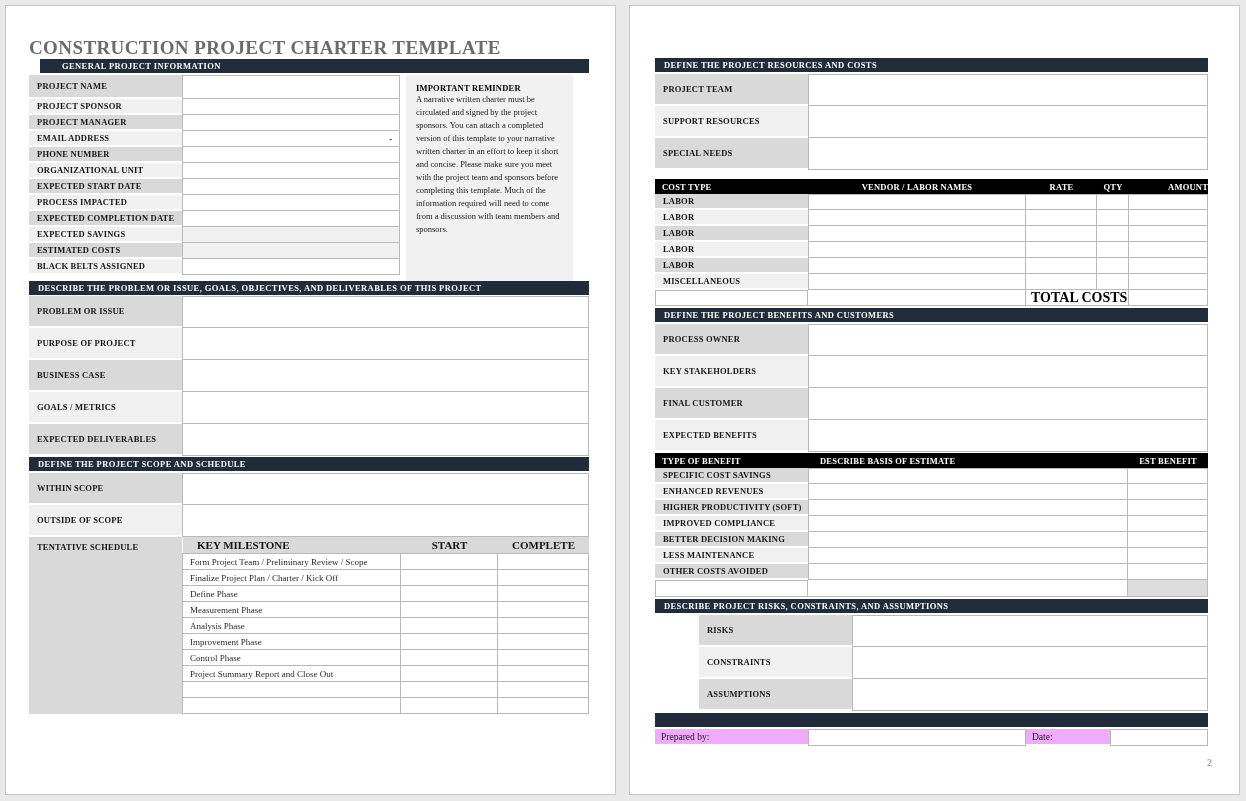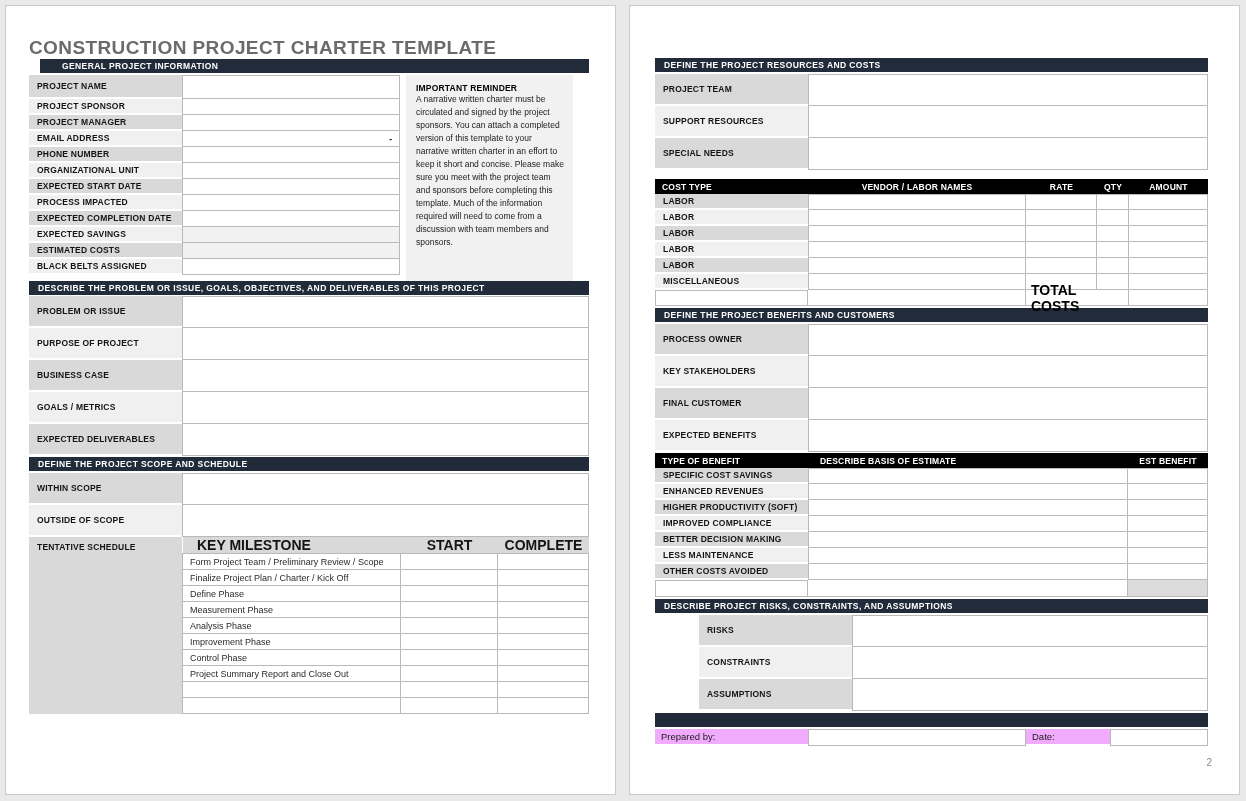--- a/index.html
+++ b/index.html
@@ -5,21 +5,21 @@
   * { margin:0; padding:0; }
   html,body { width:1246px; height:801px; }
   body {
     background:#E9E9E9;
     font-family:"Liberation Sans", sans-serif;
     position:relative;
     overflow:hidden;
   }
   .page {
     position:absolute; top:5px; width:611px; height:790px;
-    background:#FFFFFF; border:1px solid #C9C9C9; box-sizing:border-box;
+    background:#FFFFFF; border:1px solid #C9C9C9; box-sizing:border-box;font-family:Liberation Serif, serif;
   }
   #page1 { left:5px; }
   #page2 { left:629px; }
   .content1 { margin-left:23px; width:560px; }
   .content2 { margin-left:25px; width:553px; }
 
   .doc-title {
     margin:30px 0 0 23px;
     font-size:19px; font-weight:bold; color:#6B6B6B;
     letter-spacing:0.4px; line-height:23px;
@@ -75,21 +75,21 @@
   .host-scope { margin-top:2px; }
 
   
   .ms-wrap { display:flex; }
   .ms-label {
     width:153px; background:#D9D9D9; box-sizing:border-box;
     padding:5px 0 0 8px; font-size:8.5px; font-weight:bold; color:#141414; letter-spacing:0.2px;
   }
   .ms-table { width:407px; font-size:9px; color:#2A2A2A; }
   .ms-head {
-    display:flex; height:16px; background:#D9D9D9; font-weight:bold; font-size:14px;
+    display:flex; height:16px; background:#D9D9D9; font-weight:bold; font-size:11px;
     align-items:center; box-sizing:border-box; border-left:1px solid #FFFFFF; color:#141414;
   }
   .ms-head .h1 { width:218px; padding-left:14px; box-sizing:border-box; }
   .ms-head .h2 { width:97px; text-align:center; }
   .ms-head .h3 { width:91px; text-align:center; }
   .ms-row { display:flex; }
   .ms-row .mc {
     box-sizing:border-box; border-right:1px solid #B9B9B9; border-bottom:1px solid #B9B9B9;
     background:#FFFFFF; min-height:16px;
   }
@@ -104,21 +104,21 @@
 
   .tbl-head {
     display:flex; height:15px; background:#000000; color:#FFFFFF;
     font-weight:bold; font-size:8.5px; align-items:center; letter-spacing:0.2px;
   }
   .cost-table { margin-top:9px; }
   .ch1 { width:153px; padding-left:7px; box-sizing:border-box; }
   .ch2 { width:218px; text-align:center; }
   .ch3 { width:71px; text-align:center; }
   .ch4 { width:32px; text-align:center; }
-  .ch5 { width:79px; text-align:center; }
+  .ch5 { width:79px; text-align:right; }
   .cost-row { display:flex; height:16px; }
   .cost-row .lbl { width:153px; }
   .cost-row .cc { box-sizing:border-box; background:#FFFFFF; border-right:1px solid #B9B9B9; border-bottom:1px solid #B9B9B9; }
   .cost-row .v { width:218px; border-left:1px solid #B9B9B9; }
   .cost-row .r { width:71px; }
   .cost-row .q { width:32px; }
   .cost-row .a { width:79px; }
   #cost-list .cost-row:nth-of-type(1) .cc { border-top:1px solid #B9B9B9; }
   .total-row { display:flex; height:16px; font-size:14px; }
   .total-row .tc { box-sizing:border-box; border-right:1px solid #B9B9B9; border-bottom:1px solid #B9B9B9; background:#FFFFFF; }

